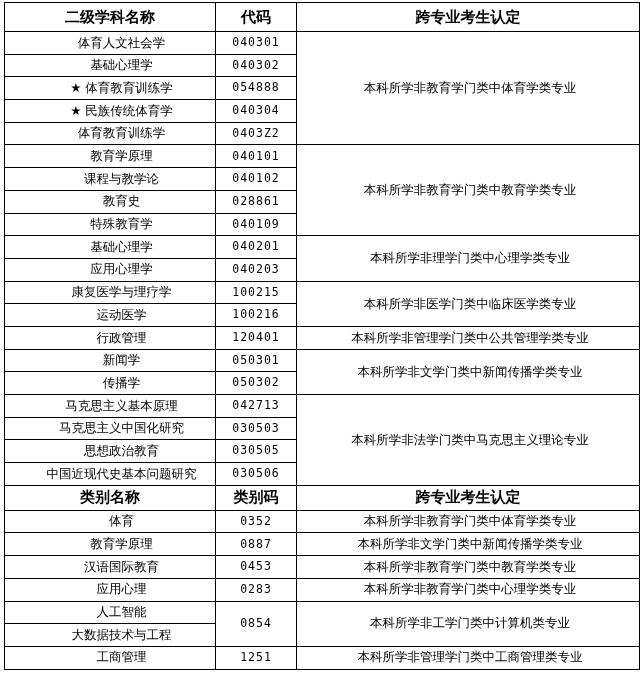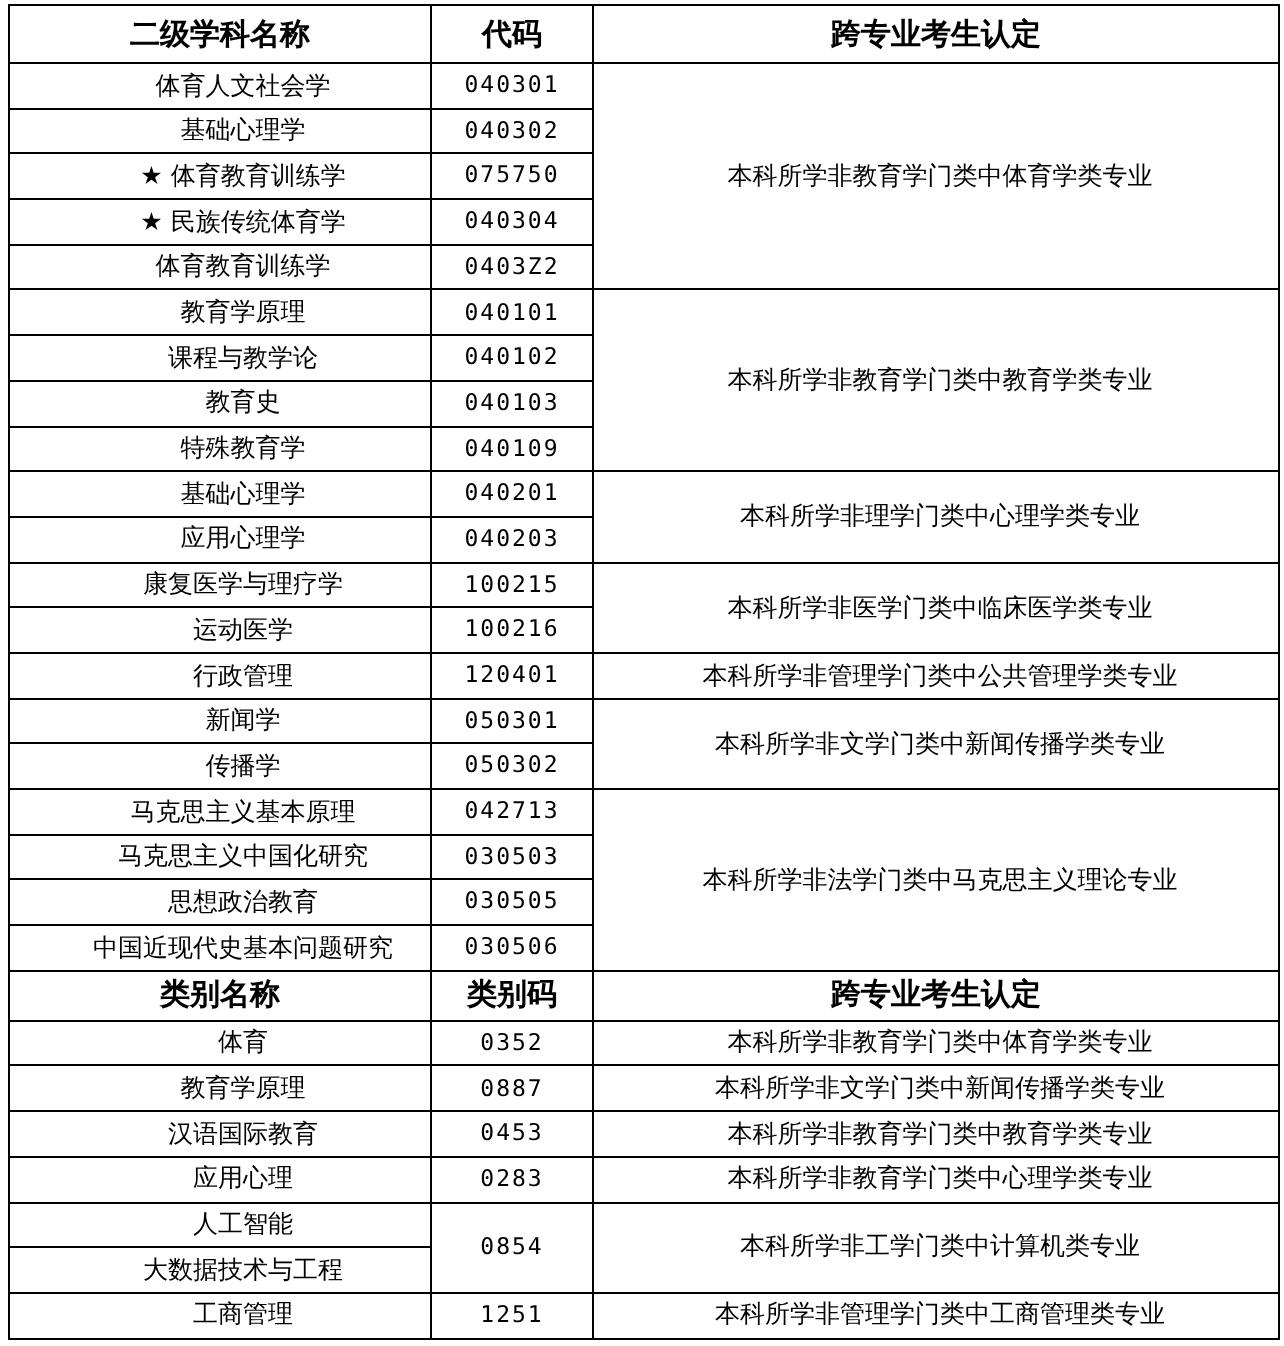--- a/index.html
+++ b/index.html
@@ -36,21 +36,21 @@
     <td class="name">体育人文社会学</td>
     <td class="code">040301</td>
     <td class="req" rowspan="5">本科所学非教育学门类中体育学类专业</td>
   </tr>
   <tr>
     <td class="name">基础心理学</td>
     <td class="code">040302</td>
   </tr>
   <tr>
     <td class="name">★ 体育教育训练学</td>
-    <td class="code">075750</td>
+    <td class="code">054888</td>
   </tr>
   <tr>
     <td class="name">★ 民族传统体育学</td>
     <td class="code">040304</td>
   </tr>
   <tr>
     <td class="name">体育教育训练学</td>
     <td class="code">0403Z2</td>
   </tr>
 
@@ -58,21 +58,21 @@
     <td class="name">教育学原理</td>
     <td class="code">040101</td>
     <td class="req" rowspan="4">本科所学非教育学门类中教育学类专业</td>
   </tr>
   <tr>
     <td class="name">课程与教学论</td>
     <td class="code">040102</td>
   </tr>
   <tr>
     <td class="name">教育史</td>
-    <td class="code">040103</td>
+    <td class="code">028861</td>
   </tr>
   <tr>
     <td class="name">特殊教育学</td>
     <td class="code">040109</td>
   </tr>
 
   <tr>
     <td class="name">基础心理学</td>
     <td class="code">040201</td>
     <td class="req" rowspan="2">本科所学非理学门类中心理学类专业</td>

